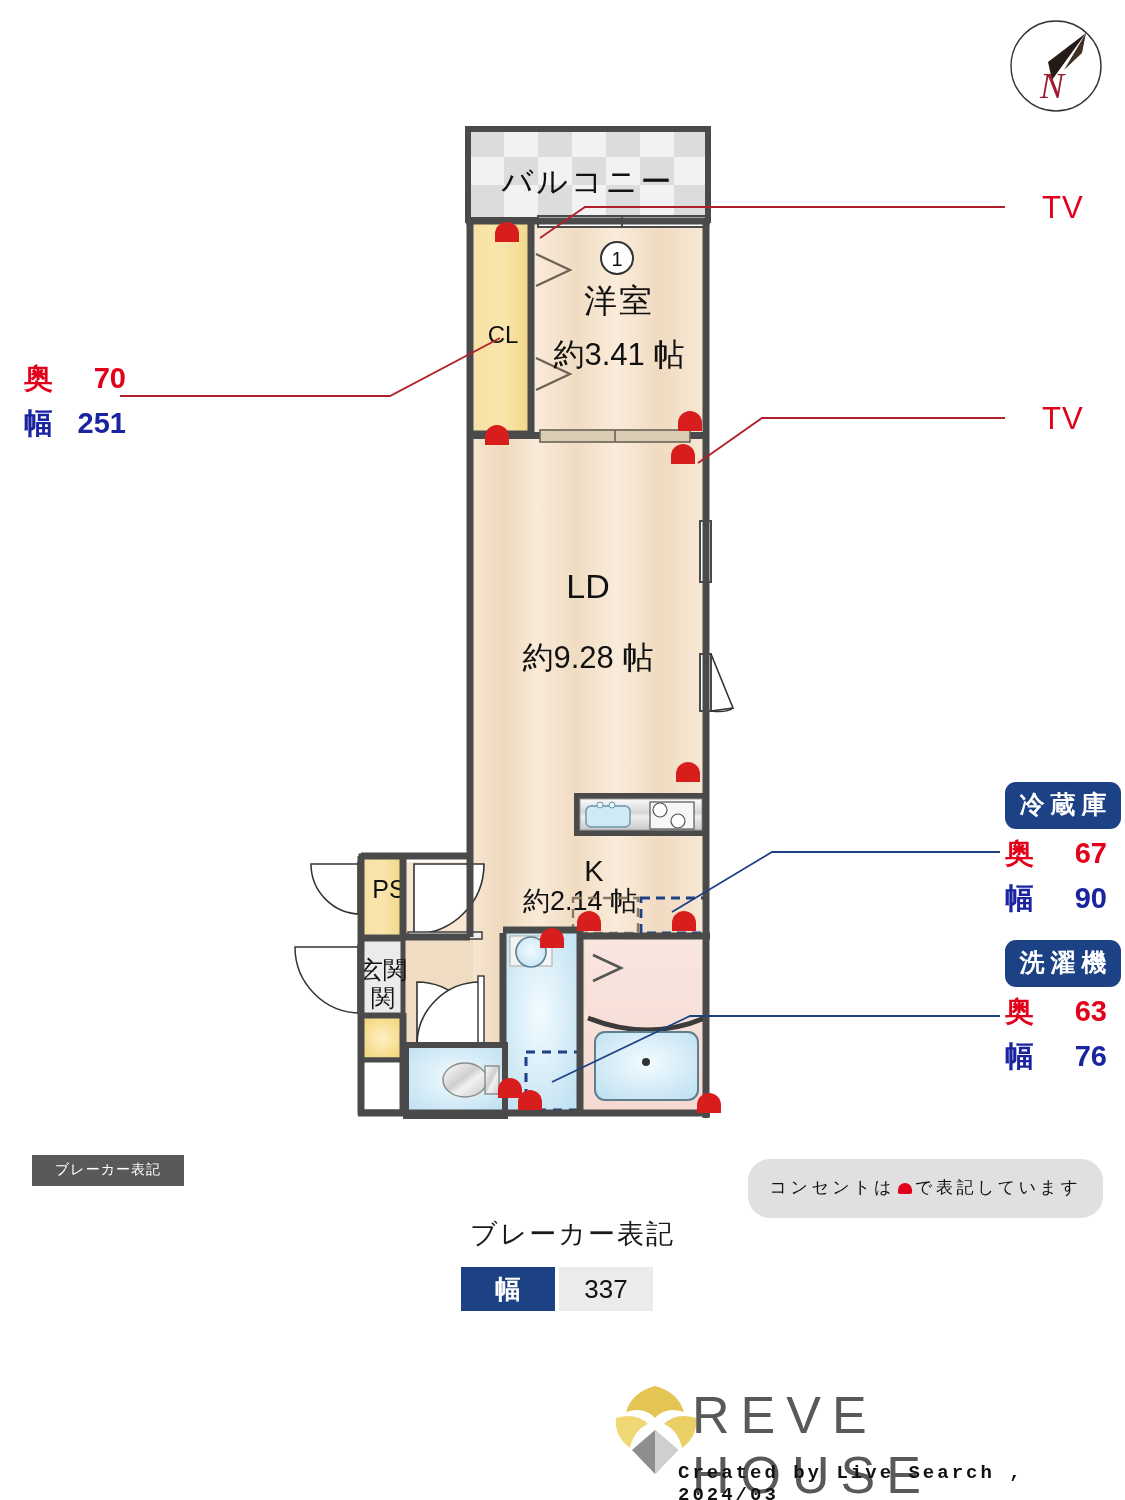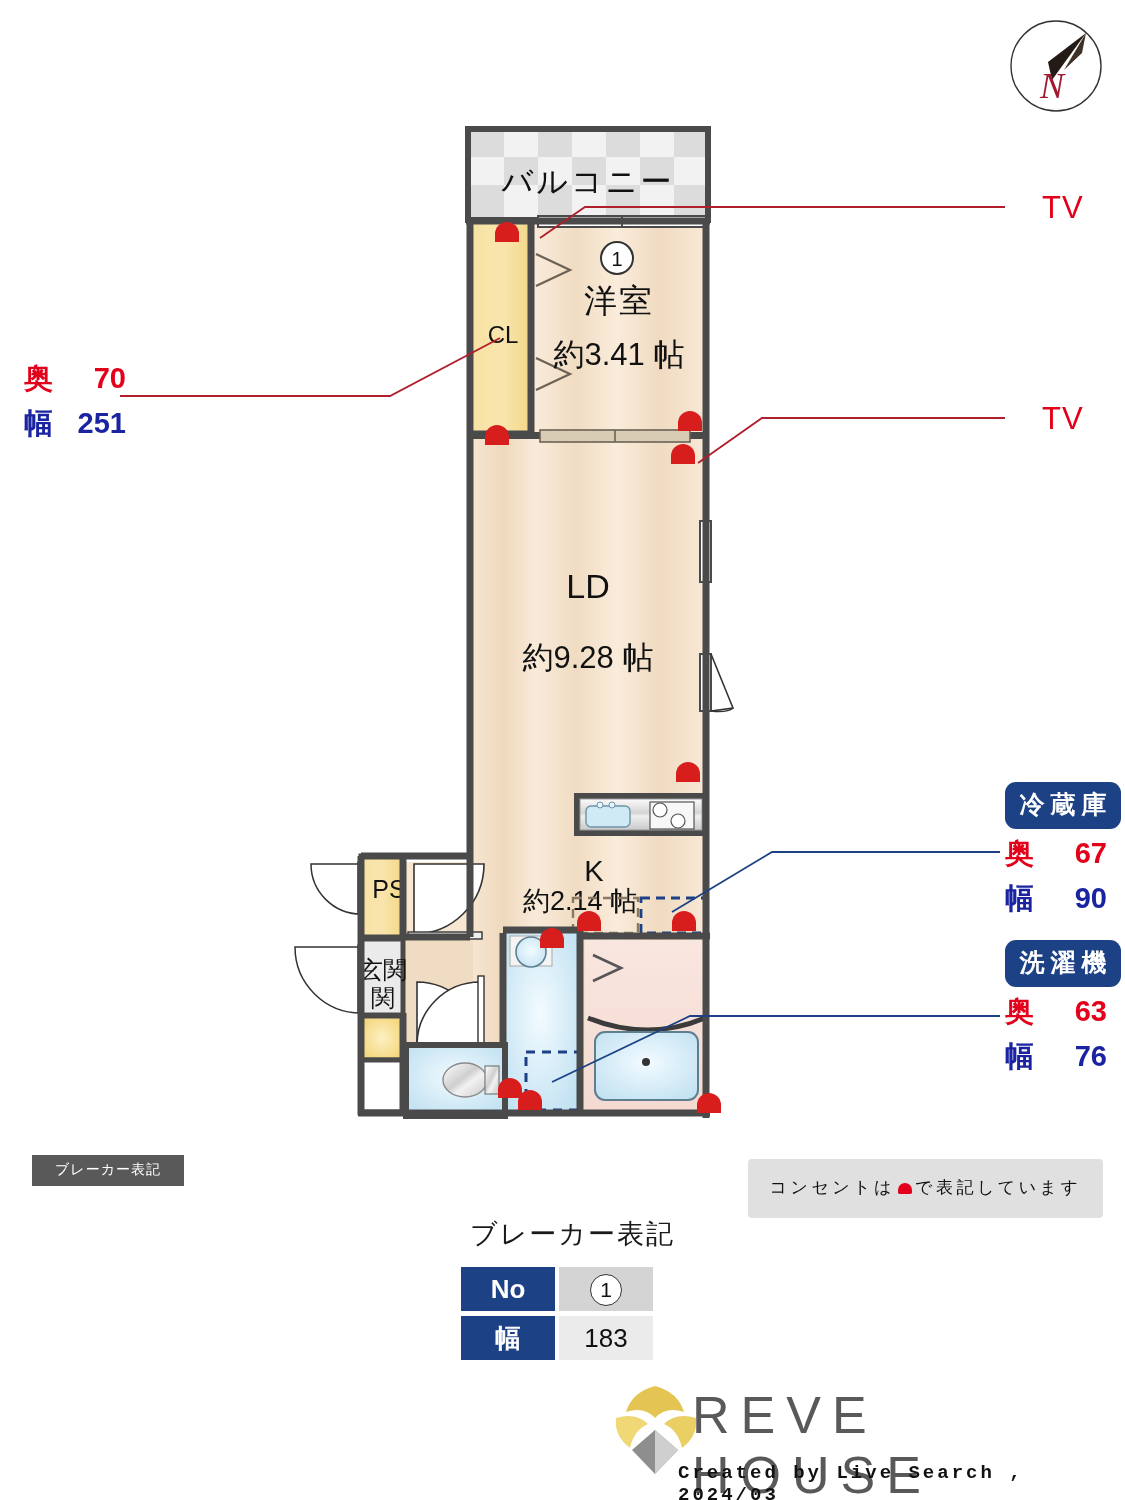--- a/index.html
+++ b/index.html
@@ -20,21 +20,21 @@
   
   .chip{background:#1d4185;color:#fff;border-radius:11px;text-align:center;
         font-size:25px;letter-spacing:6px;padding:6px 4px 8px 10px;font-weight:bold;}
   
   #breaker{left:32px;top:1155px;width:152px;}
   #breaker .bhead{background:#595959;color:#fff;font-size:14px;text-align:center;
         padding:6px 0 7px 0;letter-spacing:1px;}
   #breaker .bbody{background:#fff;border:1px solid #b4b4b4;border-top:none;
         color:#e2001a;font-size:34px;text-align:center;padding:5px 0 9px 0;font-weight:normal;}
   
-  #note{left:748px;top:1159px;width:355px;background:#e0e0e0;border-radius:4px;
+  #note{left:748px;top:1159px;width:355px;background:#e0e0e0;border-radius:22px;
         padding:14px 0 15px 0;}
   #note div{font-size:17px;letter-spacing:3.5px;text-align:center;line-height:30px;color:#111;}
   .note-dot{display:inline-block;width:14px;height:11px;background:#e2001a;
         border-radius:8px 8px 2px 2px;vertical-align:-1px;margin:0 3px;}
   
   #curtain-title{left:470px;top:1216px;font-size:27px;letter-spacing:2px;}
   #curtain-table{left:457px;top:1262px;}
   #curtain-table table{border-collapse:separate;border-spacing:4px 5px;}
   #curtain-table td.k{background:#1d4185;color:#fff;font-size:26px;width:92px;height:42px;
         text-align:center;font-weight:bold;}
@@ -337,29 +337,23 @@
 </div>
 
 <div class="abs" id="note">
   <div><span>コンセントは</span><span class="note-dot"></span><span>で表記しています</span></div>
 </div>
 
 <div class="abs" id="curtain-title">ブレーカー表記</div>
 <div class="abs" id="curtain-table">
   <table>
     <tbody>
-        <tr>
-      <td class="k">No</td>
-      <td class="v first">
-        <span class="num-circle">1</span>
-      </td>
-    </tr>
     <tr>
       <td class="k">幅</td>
-      <td class="v">183</td>
+      <td class="v">337</td>
     </tr>
   </tbody>
     </table>
 </div>
 
 <svg class="abs" id="logo-mark" viewBox="0 0 110 100">
   <path d="M55 8 Q78 14 84 34 Q66 28 55 40 Q44 28 26 34 Q32 14 55 8 Z" fill="#e3c24a" opacity=".95"></path>
   <path d="M16 40 Q36 34 48 46 Q34 52 30 70 Q14 58 16 40 Z" fill="#f0d66f" opacity=".95"></path>
   <path d="M96 40 Q98 58 82 70 Q78 52 64 46 Q76 34 96 40 Z" fill="#e8cc5c" opacity=".95"></path>
   <path d="M55 52 L78 72 L55 96 L32 72 Z" fill="#8e8e8e"></path>

